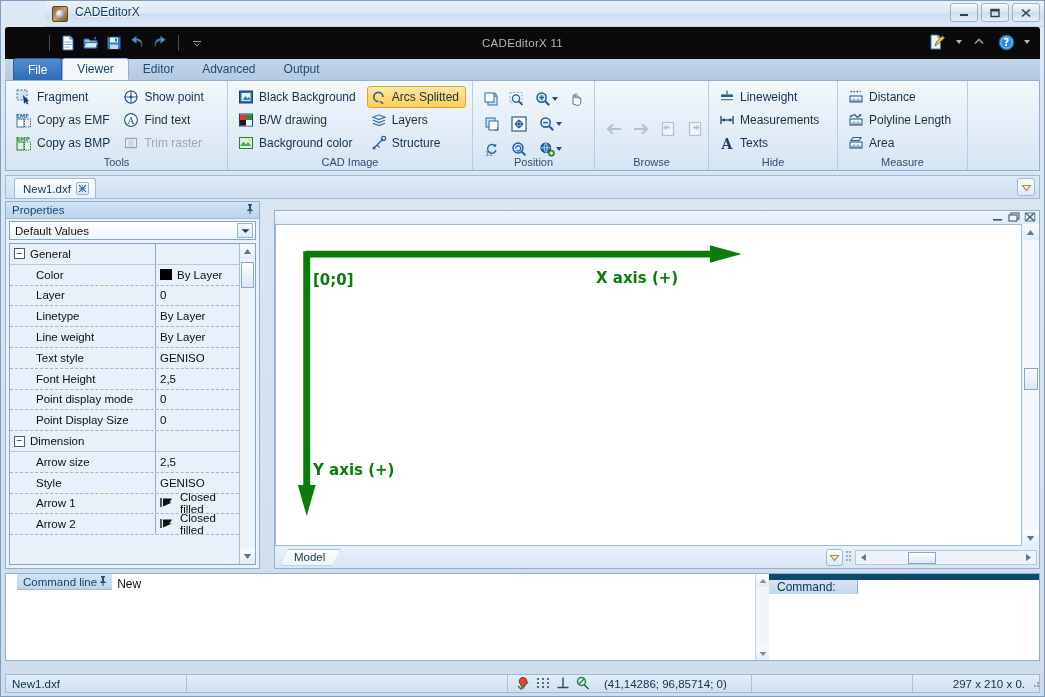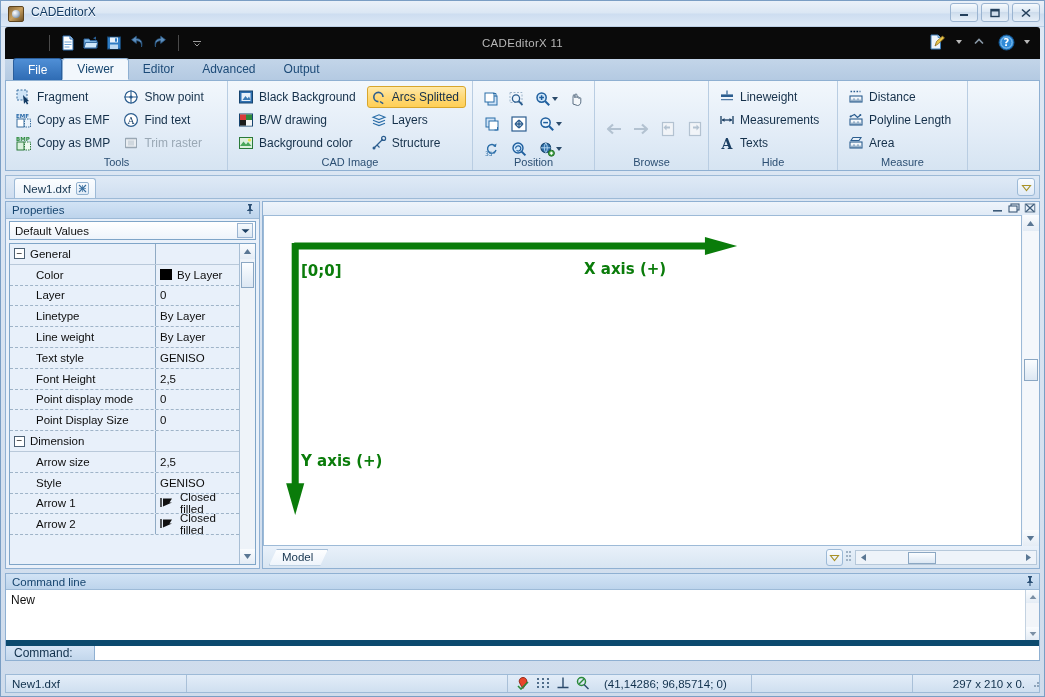--- a/index.html
+++ b/index.html
@@ -21,20 +21,21 @@
     border: 1px solid #7a9ec4;
     overflow: hidden;
   }
 
   
   #titlebar {
     height: 26px;
     position: relative;
     background: linear-gradient(to bottom, #eaf1f9 0%, #dbe7f4 48%, #cdddf0 52%, #dde9f6 100%);
     border-bottom: 1px solid #bcd0e6;
+    margin-left: 44px;
   }
   #titlebar .app-icon {
     position: absolute; left: 7px; top: 5px;
     width: 16px; height: 16px;
     background: linear-gradient(135deg,#8a6a3a,#c8a060 50%,#6f5228);
     border: 1px solid #5d441f;
     border-radius: 2px;
   }
   #titlebar .app-icon::after {
     content: ""; position: absolute; left: 3px; top: 3px;
@@ -179,21 +180,21 @@
     border: 1px solid #9dbad7; border-radius: 3px;
     background: linear-gradient(to bottom,#f9fcff,#dfeaf6);
     display: flex; align-items: center; justify-content: center;
   }
 
   
   #workarea {
     margin: 2px 4px 0 4px;
     height: 368px;
     display: flex;
-    gap: 2px;
+    gap: 14px;
   }
 
   
   #props {
     width: 255px;
     display: flex; flex-direction: column;
     background: #eaf1fa;
     border: 1px solid #8fb0d2;
   }
   #props .phdr {
@@ -264,20 +265,21 @@
     margin-top: 3px;
   }
 
   
   #canvaswrap {
     flex: 1;
     display: flex; flex-direction: column;
     border: 1px solid #8fb0d2;
     background: #eaf1fa;
     position: relative;
+    margin-top: 9px;
   }
   #canvastop {
     height: 13px;
     background: linear-gradient(to bottom,#eef4fb,#e1ebf6);
     display: flex; align-items: center; justify-content: flex-end;
     padding-right: 3px; gap: 4px;
   }
   #canvasmid { flex: 1; display: flex; }
   #canvas {
     flex: 1; background: #fff;
@@ -331,21 +333,21 @@
     border: 1px solid #8ba7c3;
   }
   .gripdots { width: 6px; height: 14px; }
 
   
   #cmdpanel {
     margin: 4px 4px 0 4px;
     height: 88px;
     border: 1px solid #8fb0d2;
     background: #fff;
-    display: flex; flex-direction: column;
+    display: flex; flex-direction: row; padding-left: 11px;
   }
   #cmdhdr {
     height: 16px;
     background: linear-gradient(to bottom,#d2e3f5 0%, #bdd4ec 100%);
     border-bottom: 1px solid #9dbad7;
     display: flex; align-items: center; justify-content: space-between;
     padding: 0 3px 0 6px;
     font-size: 11.5px; color: #16456f;
   }
   #cmdlog {

